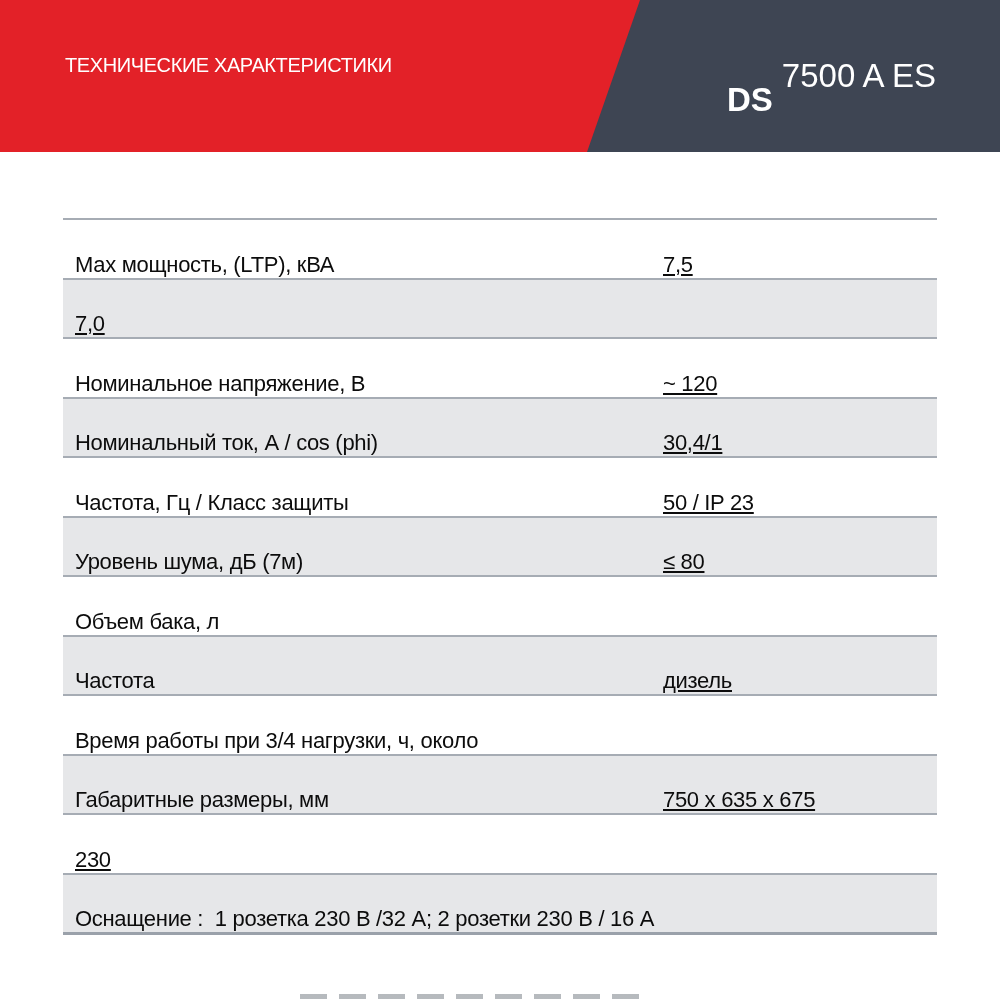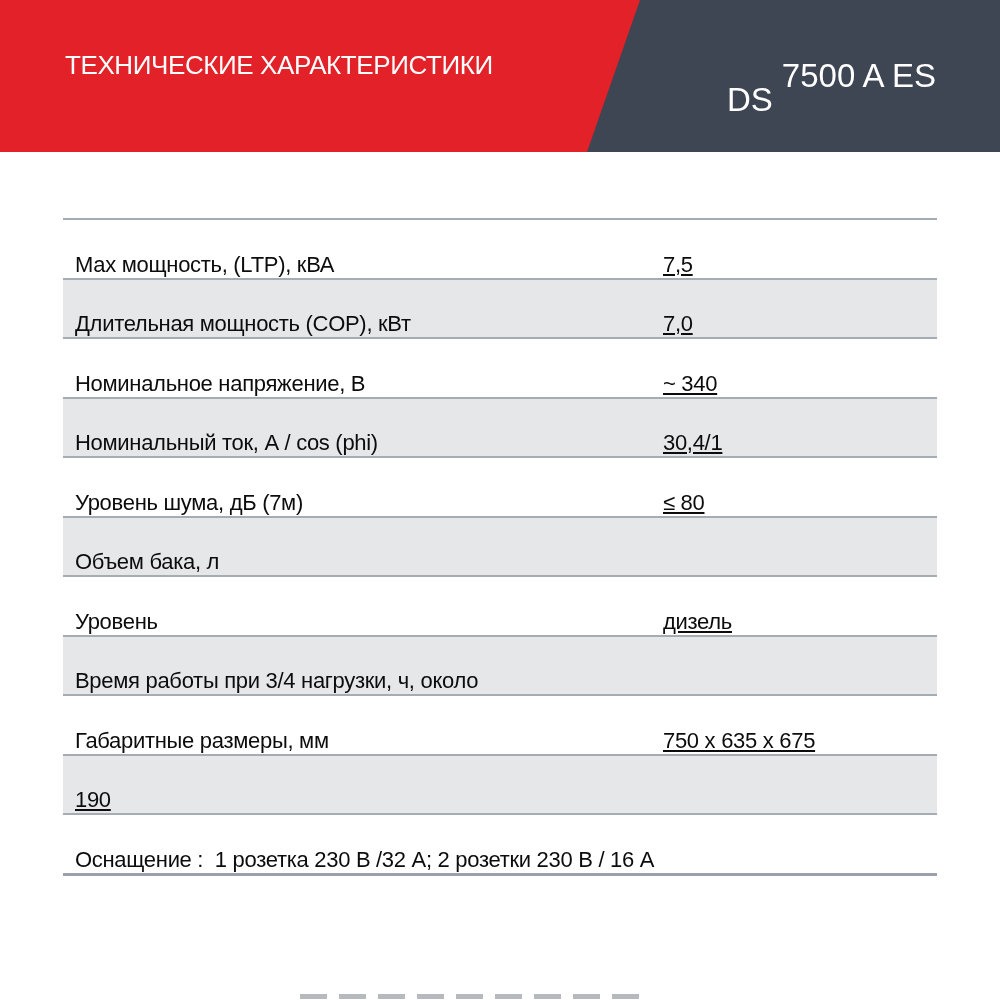--- a/index.html
+++ b/index.html
@@ -28,33 +28,33 @@
   .banner-red{
     position:absolute;left:0;top:0;
     width:100%;height:100%;
     background:var(--accent-red);
     clip-path:polygon(0 0,64% 0,58.7% 100%,0 100%);
   }
   .banner-title{
     position:absolute;left:65px;top:0;height:131px;
     display:flex;align-items:center;
     color:#ffffff;
-    font-size:26px;
+    font-size:20px;
     letter-spacing:-0.4px;
     font-weight:400;
     white-space:nowrap;
   }
   .model-badge{
     position:absolute;right:64px;top:0;height:152px;
     display:flex;align-items:center;
     color:#ffffff;
     font-size:33px;
     white-space:nowrap;
   }
-  .model-badge .model-bold{font-weight:400;margin-right:9px;margin-top:47px;}
+  .model-badge .model-bold{font-weight:700;margin-right:9px;margin-top:47px;}
 
   
   .spec-table{
     position:absolute;
     left:63px;top:218px;
     width:874px;
     border-bottom:3px solid #9aa1aa;
   }
   .spec-row{
     box-sizing:border-box;
@@ -98,60 +98,63 @@
   </header>
 
   <main class="spec-table">
 
     <div class="spec-row">
       <span class="spec-label">Мах мощность, (LTP), кВА</span>
       <span class="spec-value">7,5</span>
     </div>
 
     <div class="spec-row">
-      <span class="spec-label">Длительная мощность (COP), кВт</span>
       <span class="spec-value">7,0</span>
     </div>
 
     <div class="spec-row">
       <span class="spec-label">Номинальное напряжение, В</span>
-      <span class="spec-value">~ 340</span>
+      <span class="spec-value">~ 120</span>
     </div>
 
     <div class="spec-row">
       <span class="spec-label">Номинальный ток, А / cos (phi)</span>
       <span class="spec-value">30,4/1</span>
     </div>
 
+    <div class="spec-row">
+      <span class="spec-label">Частота, Гц / Класс защиты</span>
+      <span class="spec-value">50 / IP 23</span>
+    </div>
 
     <div class="spec-row">
       <span class="spec-label">Уровень шума, дБ (7м)</span>
       <span class="spec-value">≤ 80</span>
     </div>
 
     <div class="spec-row">
       <span class="spec-label">Объем бака, л</span>
     </div>
 
     <div class="spec-row">
-      <span class="spec-label">Уровень</span>
+      <span class="spec-label">Частота</span>
       <span class="spec-value">дизель</span>
     </div>
 
     <div class="spec-row">
       <span class="spec-label">Время работы при 3/4 нагрузки, ч, около</span>
     </div>
 
     <div class="spec-row">
       <span class="spec-label">Габаритные размеры, мм</span>
       <span class="spec-value">750 х 635 х 675</span>
     </div>
 
     <div class="spec-row">
-      <span class="spec-value">190</span>
+      <span class="spec-value">230</span>
     </div>
 
     <div class="spec-row">
       <span class="spec-label equipment-label">Оснащение :  1 розетка 230 В /32 А; 2 розетки 230 В / 16 А</span>
     </div>
 
   </main>
 
   <div class="barcode-fragment"></div>
 

